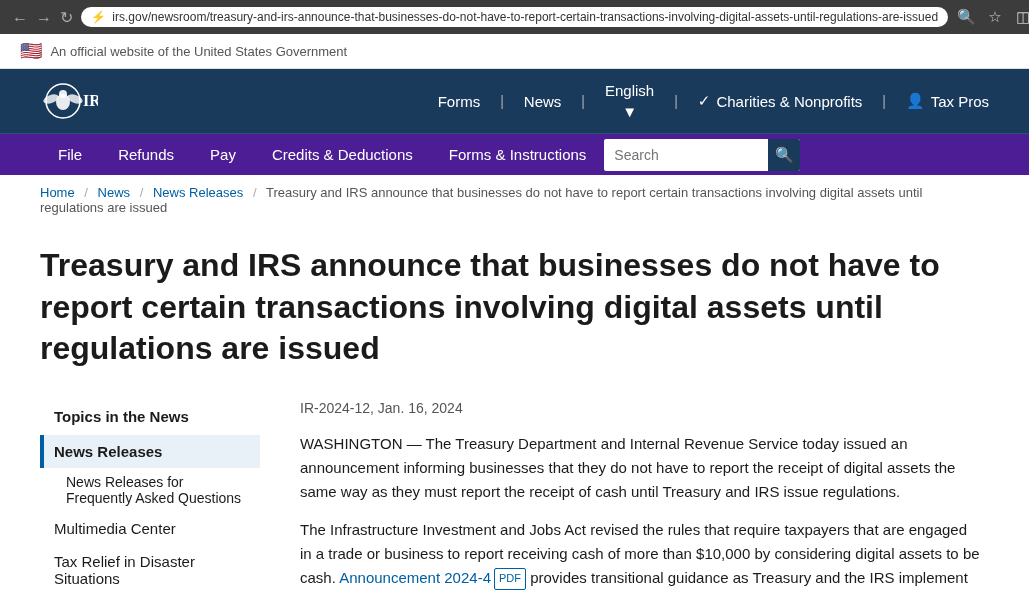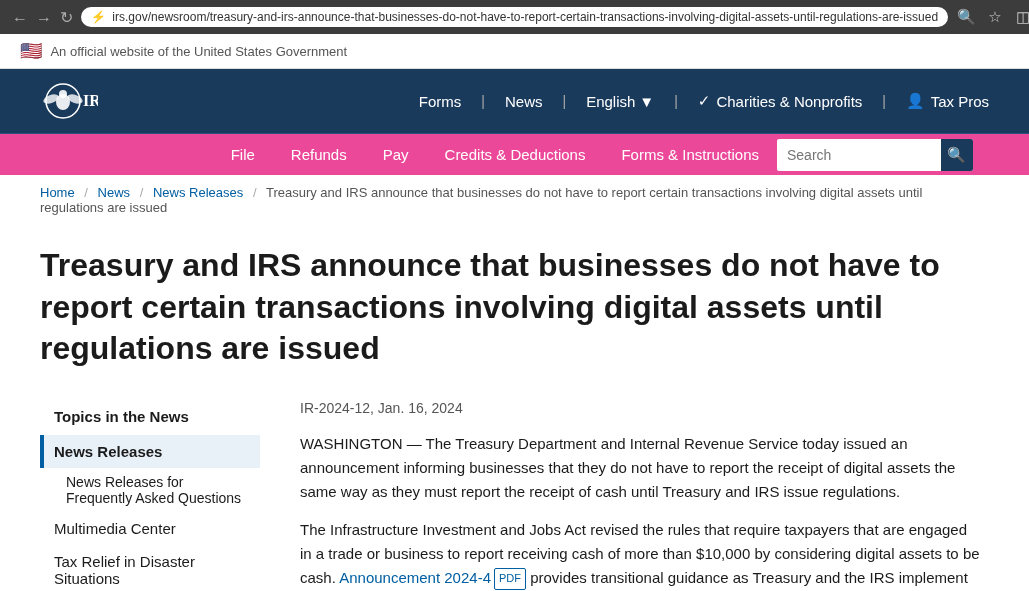--- a/index.html
+++ b/index.html
@@ -92,40 +92,41 @@
     }
     .irs-nav .divider {
       color: #aaa;
       font-size: 14px;
     }
     .irs-nav .lang-btn {
       color: #fff;
       font-size: 15px;
       display: flex; align-items: center; gap: 4px;
       cursor: pointer;
+      flex-direction: column;
     }
     .irs-nav .charities-btn {
       color: #fff;
       font-size: 15px;
       display: flex; align-items: center; gap: 6px;
     }
     .irs-nav .tax-pros-btn {
       color: #fff;
       font-size: 15px;
       display: flex; align-items: center; gap: 6px;
     }
 
     
     .main-nav {
-      background: #ec4899;
+      background: #4c1d95;
       border-top: 1px solid #2a5080;
-      padding: 0 56px;
-      display: flex;
-      align-items: center;
-      justify-content: flex-end;
+      padding: 0 40px;
+      display: flex;
+      align-items: center;
+      justify-content: flex-start;
     }
     .main-nav-links {
       display: flex;
       gap: 0;
     }
     .main-nav-links a {
       color: #fff;
       text-decoration: none;
       font-size: 15px;
       padding: 12px 18px;

